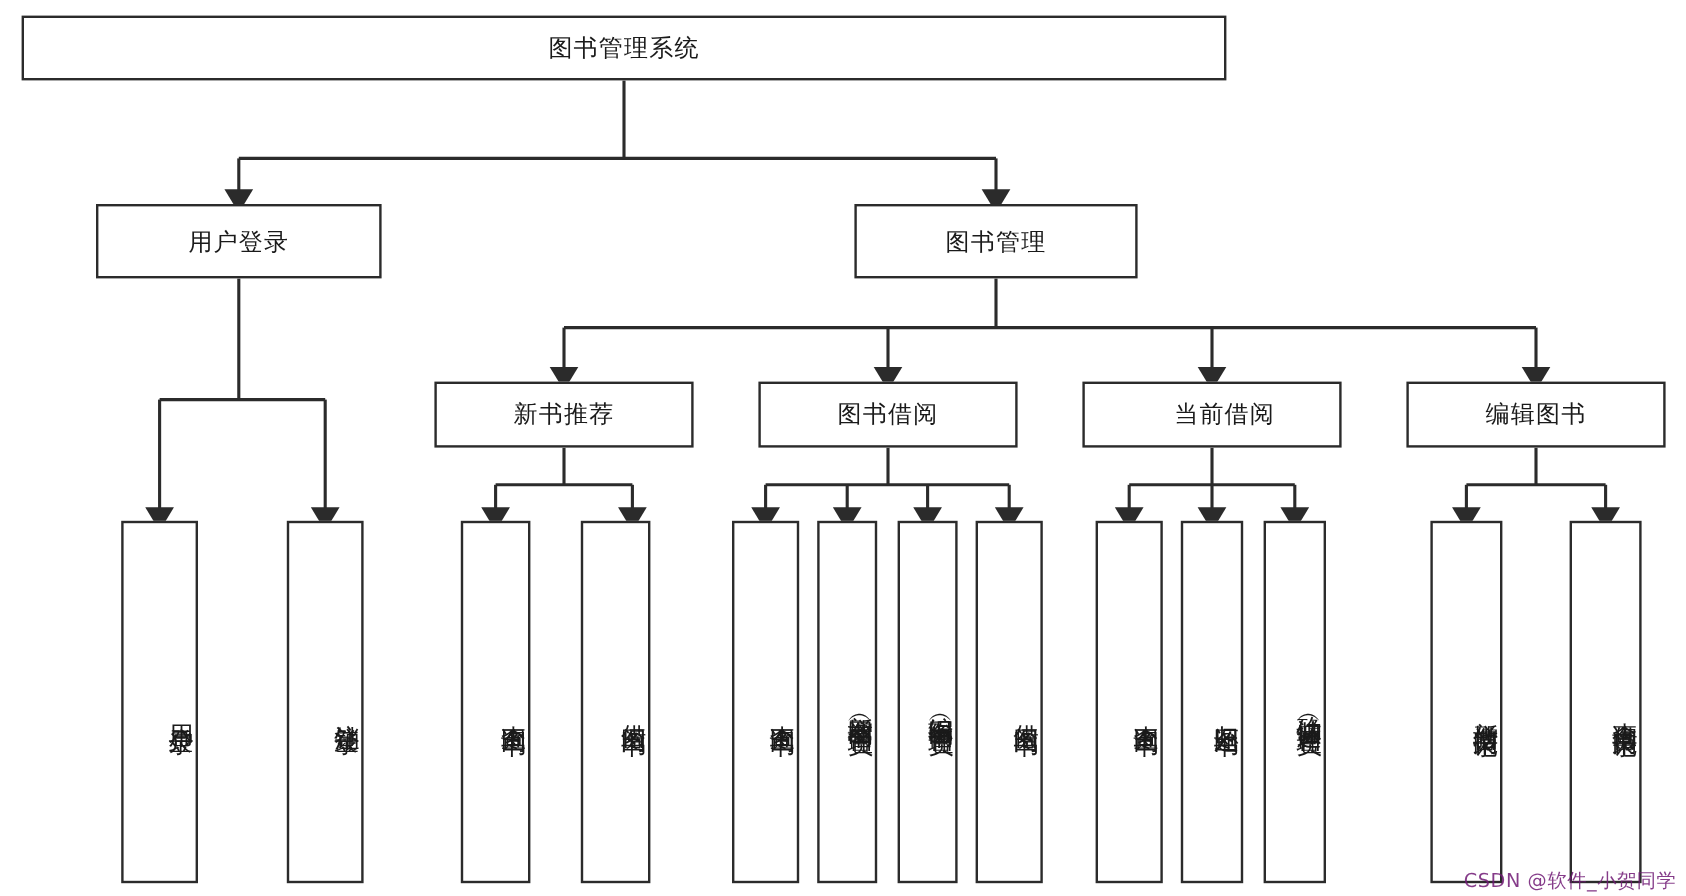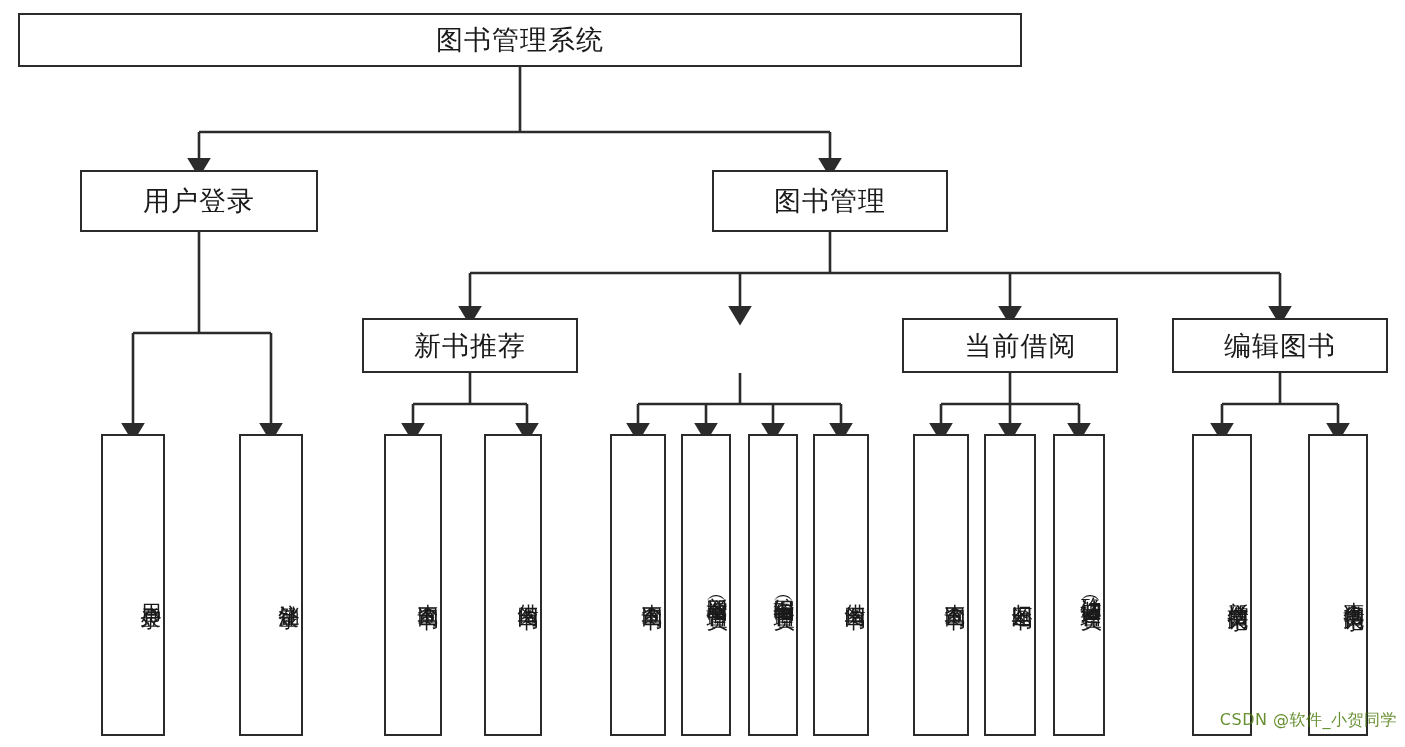--- a/index.html
+++ b/index.html
@@ -21,21 +21,21 @@
     position: absolute;
     box-sizing: border-box;
     border: 2px solid #2b2b2b;
     background: #ffffff;
     display: flex;
     align-items: center;
     justify-content: center;
     color: #1a1a1a;
   }
   .node.horiz {
-    font-size: 27px;
+    font-size: 20px;
     letter-spacing: 1px;
   }
   .node.vert {
     writing-mode: vertical-rl;
     text-orientation: upright;
     font-size: 21px;
     line-height: 1.18;
     letter-spacing: 2px;
     align-items: flex-start;
     justify-content: center;
@@ -59,23 +59,23 @@
     stroke: #2b2b2b;
     stroke-width: 2.6;
     fill: none;
   }
   .arrow-head {
     fill: #2b2b2b;
   }
   #watermark {
     position: absolute;
     right: 8px;
-    bottom: 16px;
+    bottom: 2px;
     font-size: 16px;
-    color: #4d7c0f;
+    color: #701a75;
     opacity: 0.85;
     white-space: nowrap;
     letter-spacing: 0.5px;
   }
 </style>
 </head>
 <body>
 
 <div id="canvas">
 
@@ -133,20 +133,21 @@
   </svg>
 
   <div class="node horiz node-root" style="left:18px; top:13px; width:1004px; height:54px;">图书管理系统</div>
 
   <div class="node horiz" style="left:80px; top:170px; width:238px; height:62px;">用户登录</div>
 
   <div class="node horiz" style="left:712px; top:170px; width:236px; height:62px;">图书管理</div>
 
   <div class="node horiz" style="left:362px; top:318px; width:216px; height:55px;">新书推荐</div>
 
+  <div class="node horiz" style="left:632px; top:318px; width:216px; height:55px;">图书借阅</div>
 
   <div class="node horiz" style="left:902px; top:318px; width:216px; height:55px;padding-left:21px;">当前借阅</div>
 
   <div class="node horiz" style="left:1172px; top:318px; width:216px; height:55px;">编辑图书</div>
 
   <div class="node vert" style="left:101px; top:434px; width:64px; height:302px;">用户登录</div>
 
   <div class="node vert" style="left:239px; top:434px; width:64px; height:302px;">注销登录</div>
 
   <div class="node vert" style="left:384px; top:434px; width:58px; height:302px;">查询图书</div>

